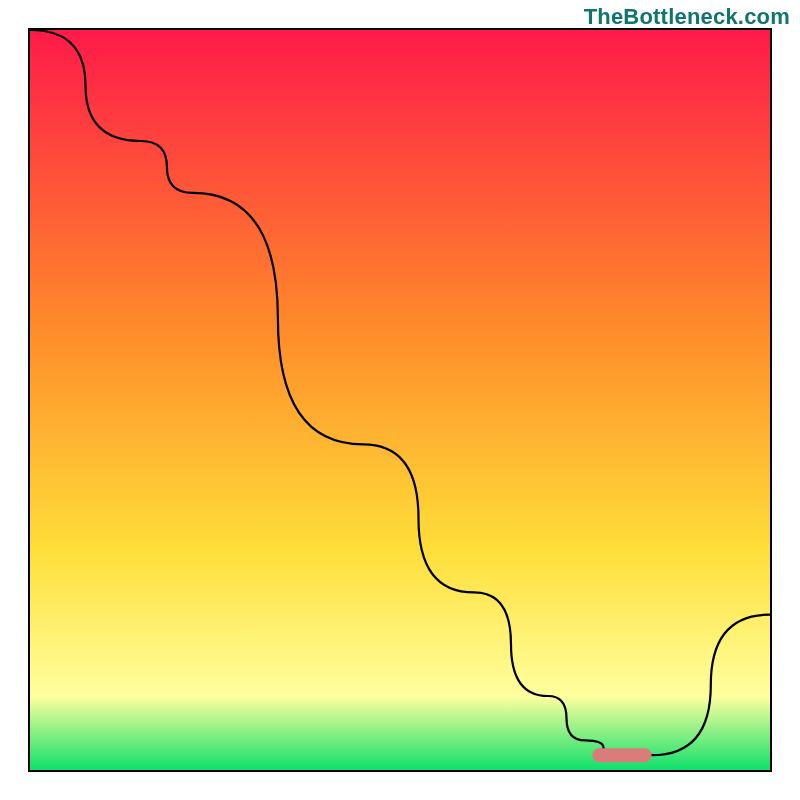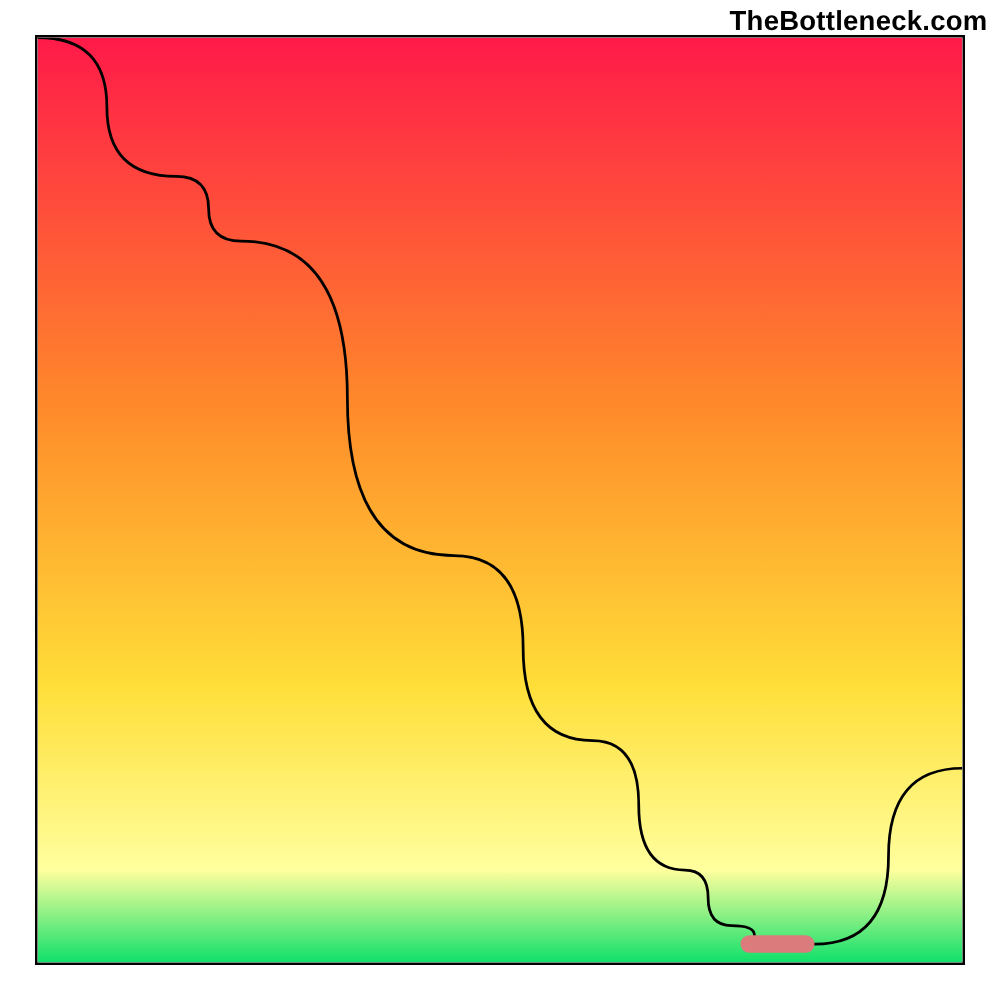--- a/index.html
+++ b/index.html
@@ -10,21 +10,21 @@
     background: #ffffff;
     overflow: hidden;
   }
   .attribution {
     position: absolute;
     top: 4px;
     right: 10px;
     font-family: Arial, Helvetica, sans-serif;
     font-size: 22px;
     font-weight: bold;
-    color: #000000;
+    color: #0f766e;
     letter-spacing: 0.2px;
   }
   .plot-frame {
     position: absolute;
     left: 28px;
     top: 28px;
     width: 744px;
     height: 744px;
     border: 2px solid #000;
     box-sizing: border-box;

